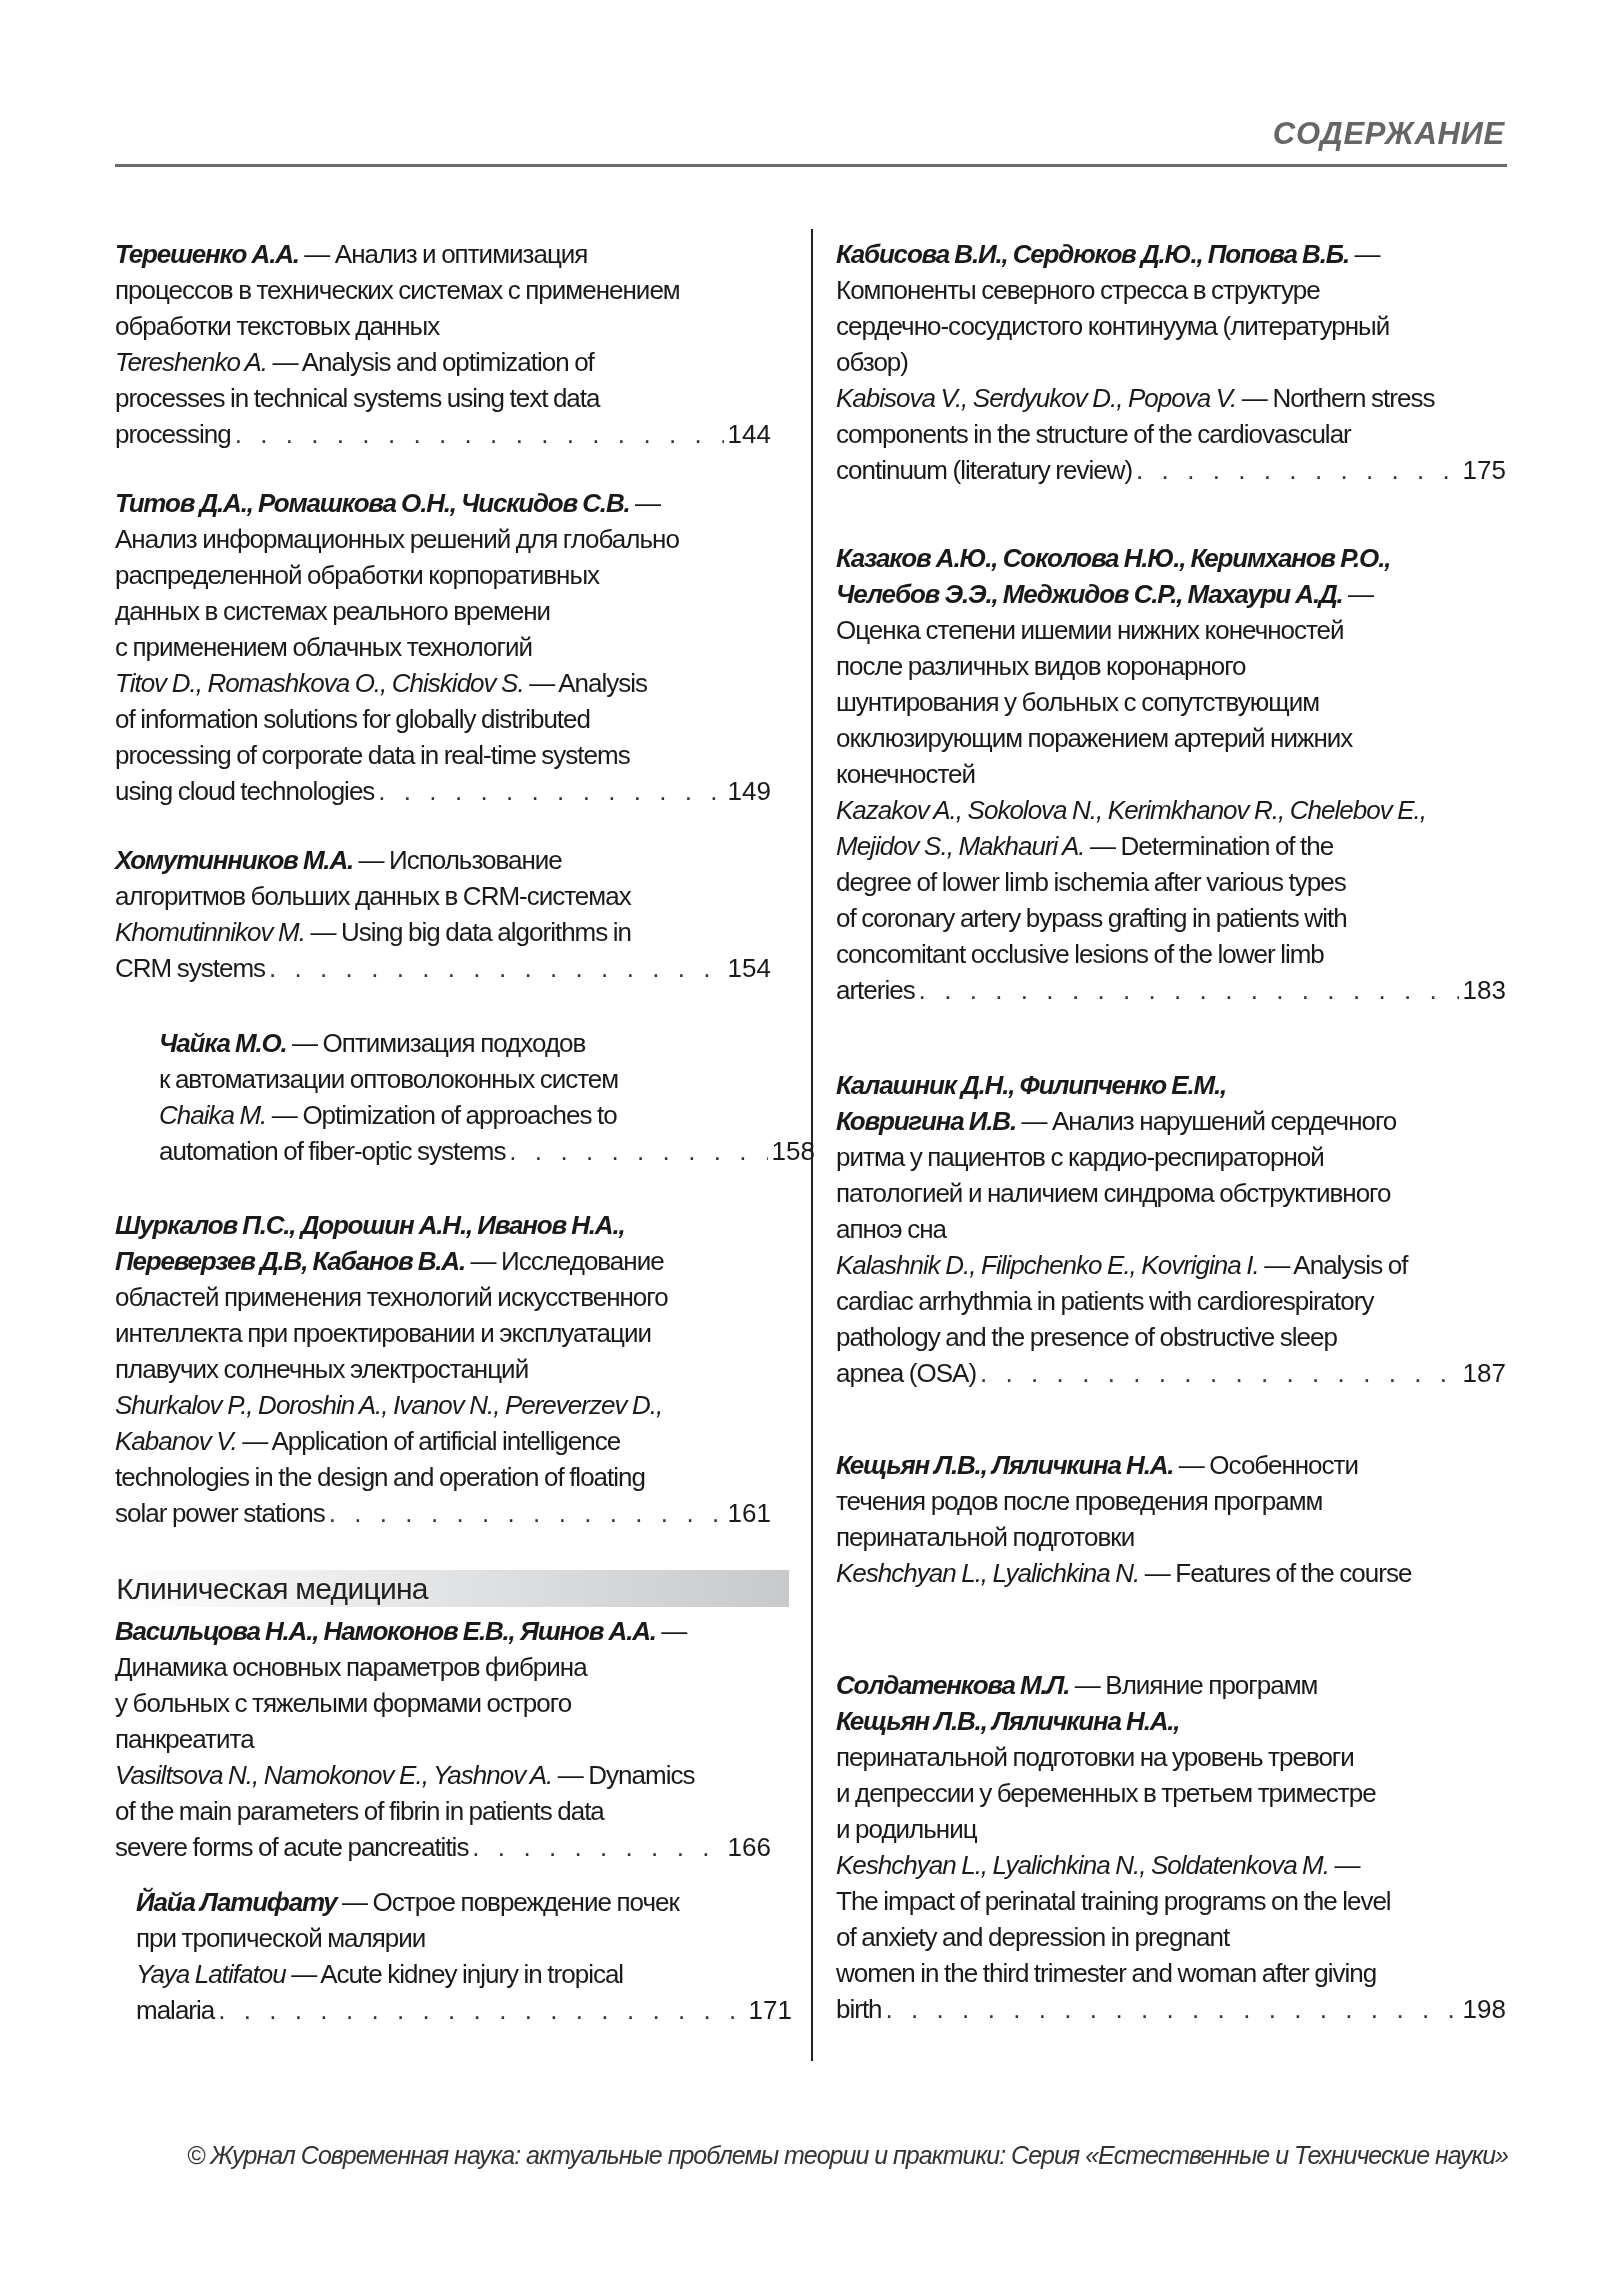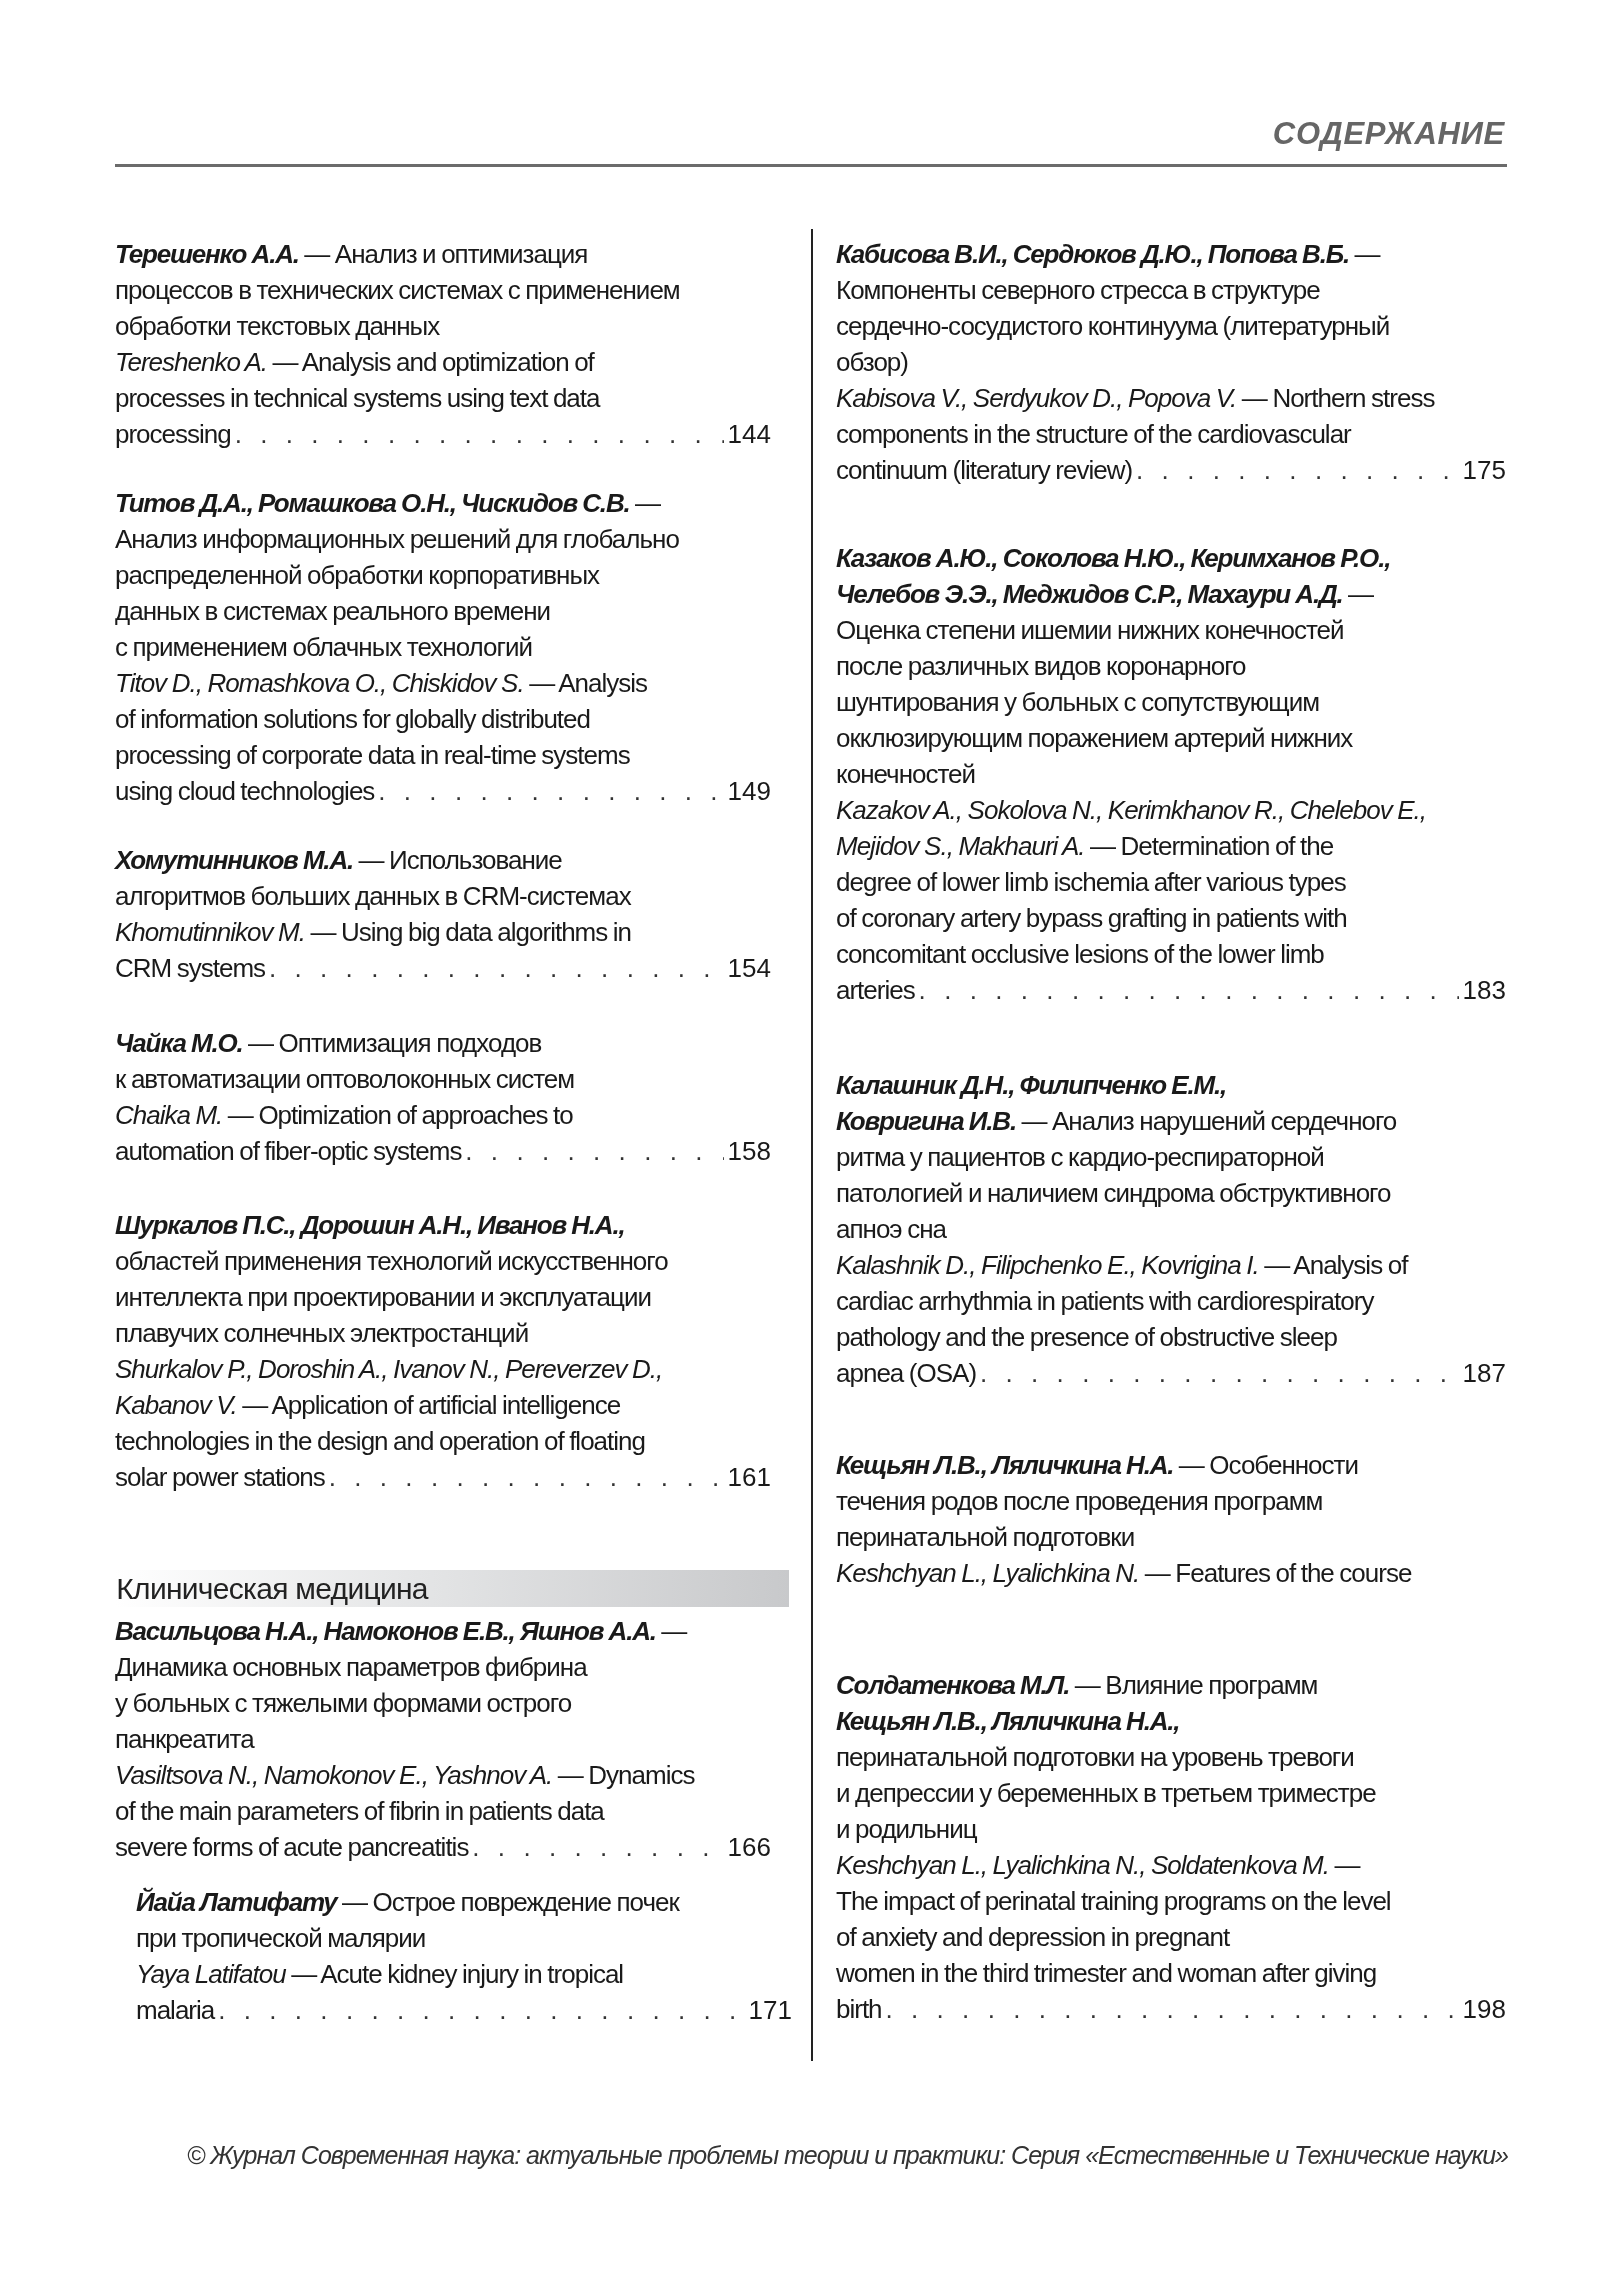--- a/index.html
+++ b/index.html
@@ -66,32 +66,33 @@
   <div class="entry" style="top:842px;">
       <div class="ln"><span><b>Хомутинников М.А.</b><span> — Использование</span></span></div>
       <div class="ln"><span><span>алгоритмов больших данных в CRM-системах</span></span></div>
       <div class="ln"><span><i>Khomutinnikov M.</i><span> — Using big data algorithms in</span></span></div>
       <div class="ln leader">
         <span><span>CRM systems</span></span>
         <span class="dots"></span>
         <span class="pg">154</span>
       </div>
     </div>
-  <div class="entry" style="top:1025px;">
+  <div class="entry" style="top:1025px;margin-left:44px;">
       <div class="ln"><span><b>Чайка М.О.</b><span> — Оптимизация подходов</span></span></div>
       <div class="ln"><span><span>к автоматизации оптоволоконных систем</span></span></div>
       <div class="ln"><span><i>Chaika M.</i><span> — Optimization of approaches to</span></span></div>
       <div class="ln leader">
         <span><span>automation of fiber-optic systems</span></span>
         <span class="dots"></span>
         <span class="pg">158</span>
       </div>
     </div>
   <div class="entry" style="top:1207px;">
       <div class="ln"><span><b>Шуркалов П.С., Дорошин А.Н., Иванов Н.А.,</b><span></span></span></div>
+      <div class="ln"><span><b>Переверзев Д.В, Кабанов В.А.</b><span> — Исследование</span></span></div>
       <div class="ln"><span><span>областей применения технологий искусственного</span></span></div>
       <div class="ln"><span><span>интеллекта при проектировании и эксплуатации</span></span></div>
       <div class="ln"><span><span>плавучих солнечных электростанций</span></span></div>
       <div class="ln"><span><i>Shurkalov P., Doroshin A., Ivanov N., Pereverzev D.,</i><span></span></span></div>
       <div class="ln"><span><i>Kabanov V.</i><span> — Application of artificial intelligence</span></span></div>
       <div class="ln"><span><span>technologies in the design and operation of floating</span></span></div>
       <div class="ln leader">
         <span><span>solar power stations</span></span>
         <span class="dots"></span>
         <span class="pg">161</span>

